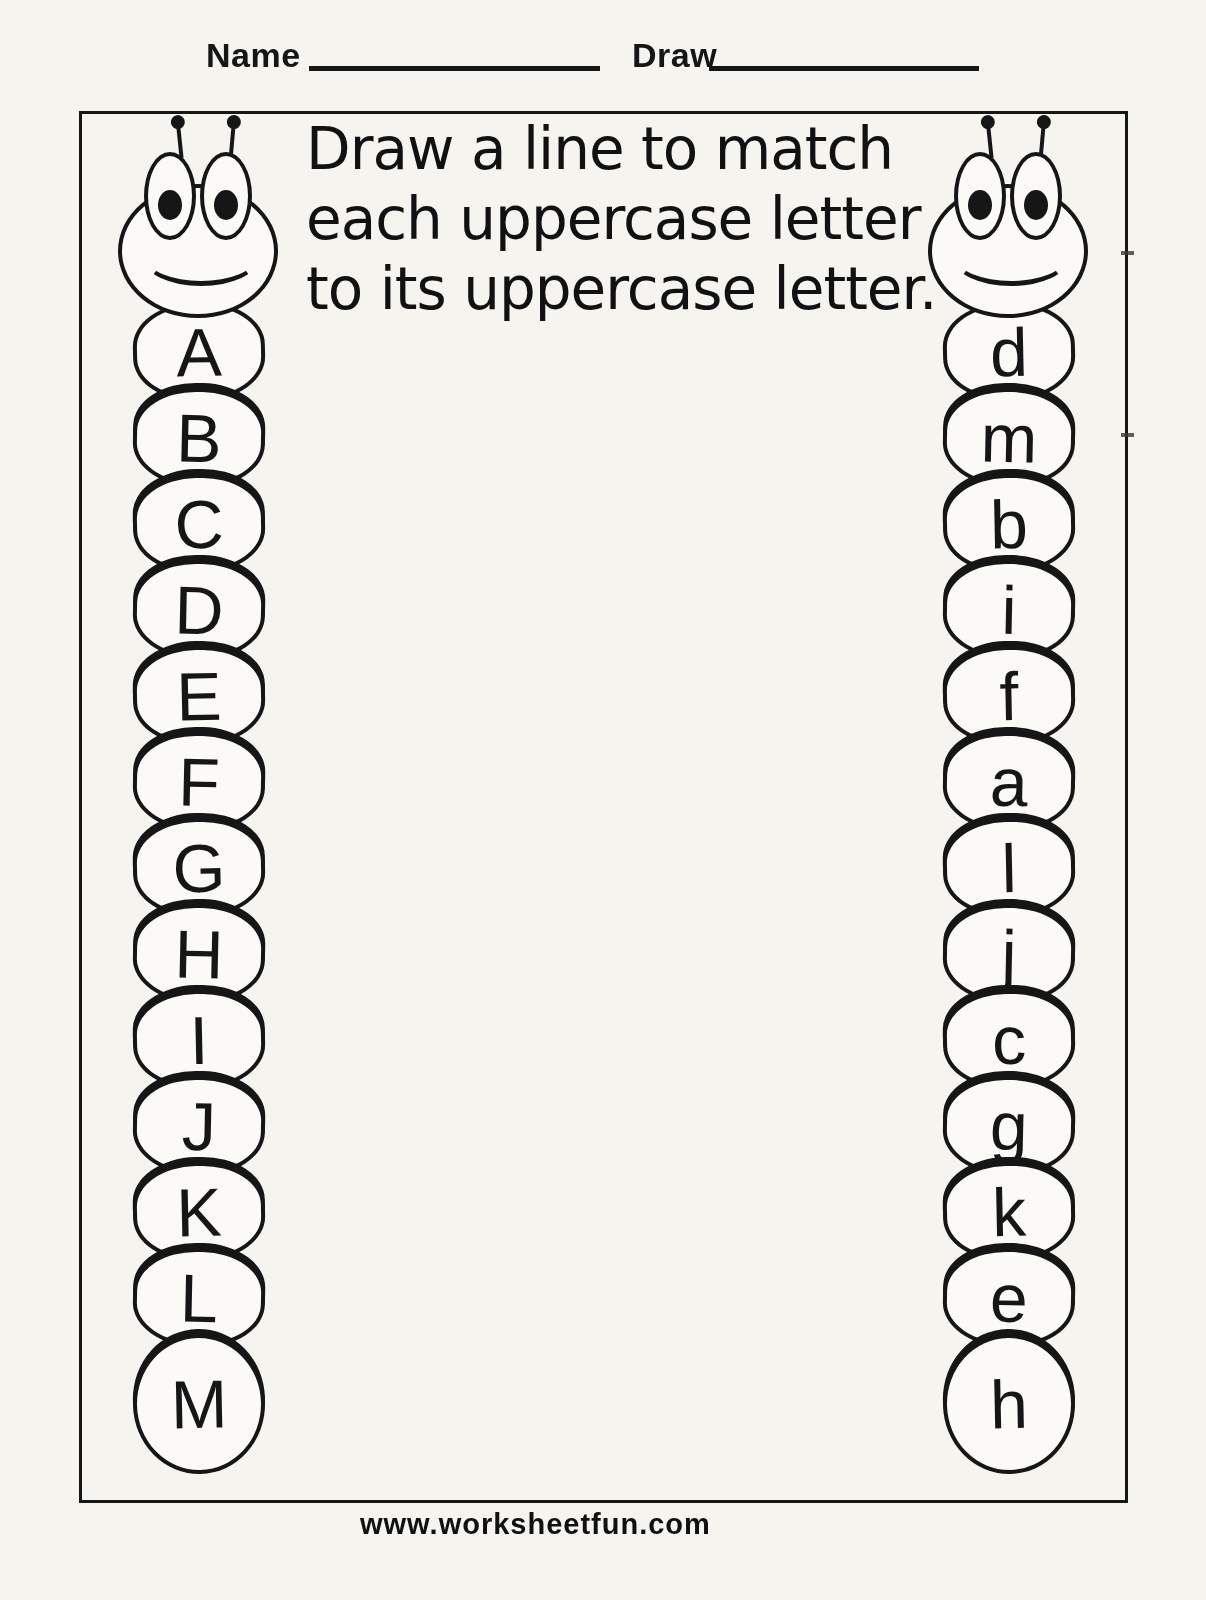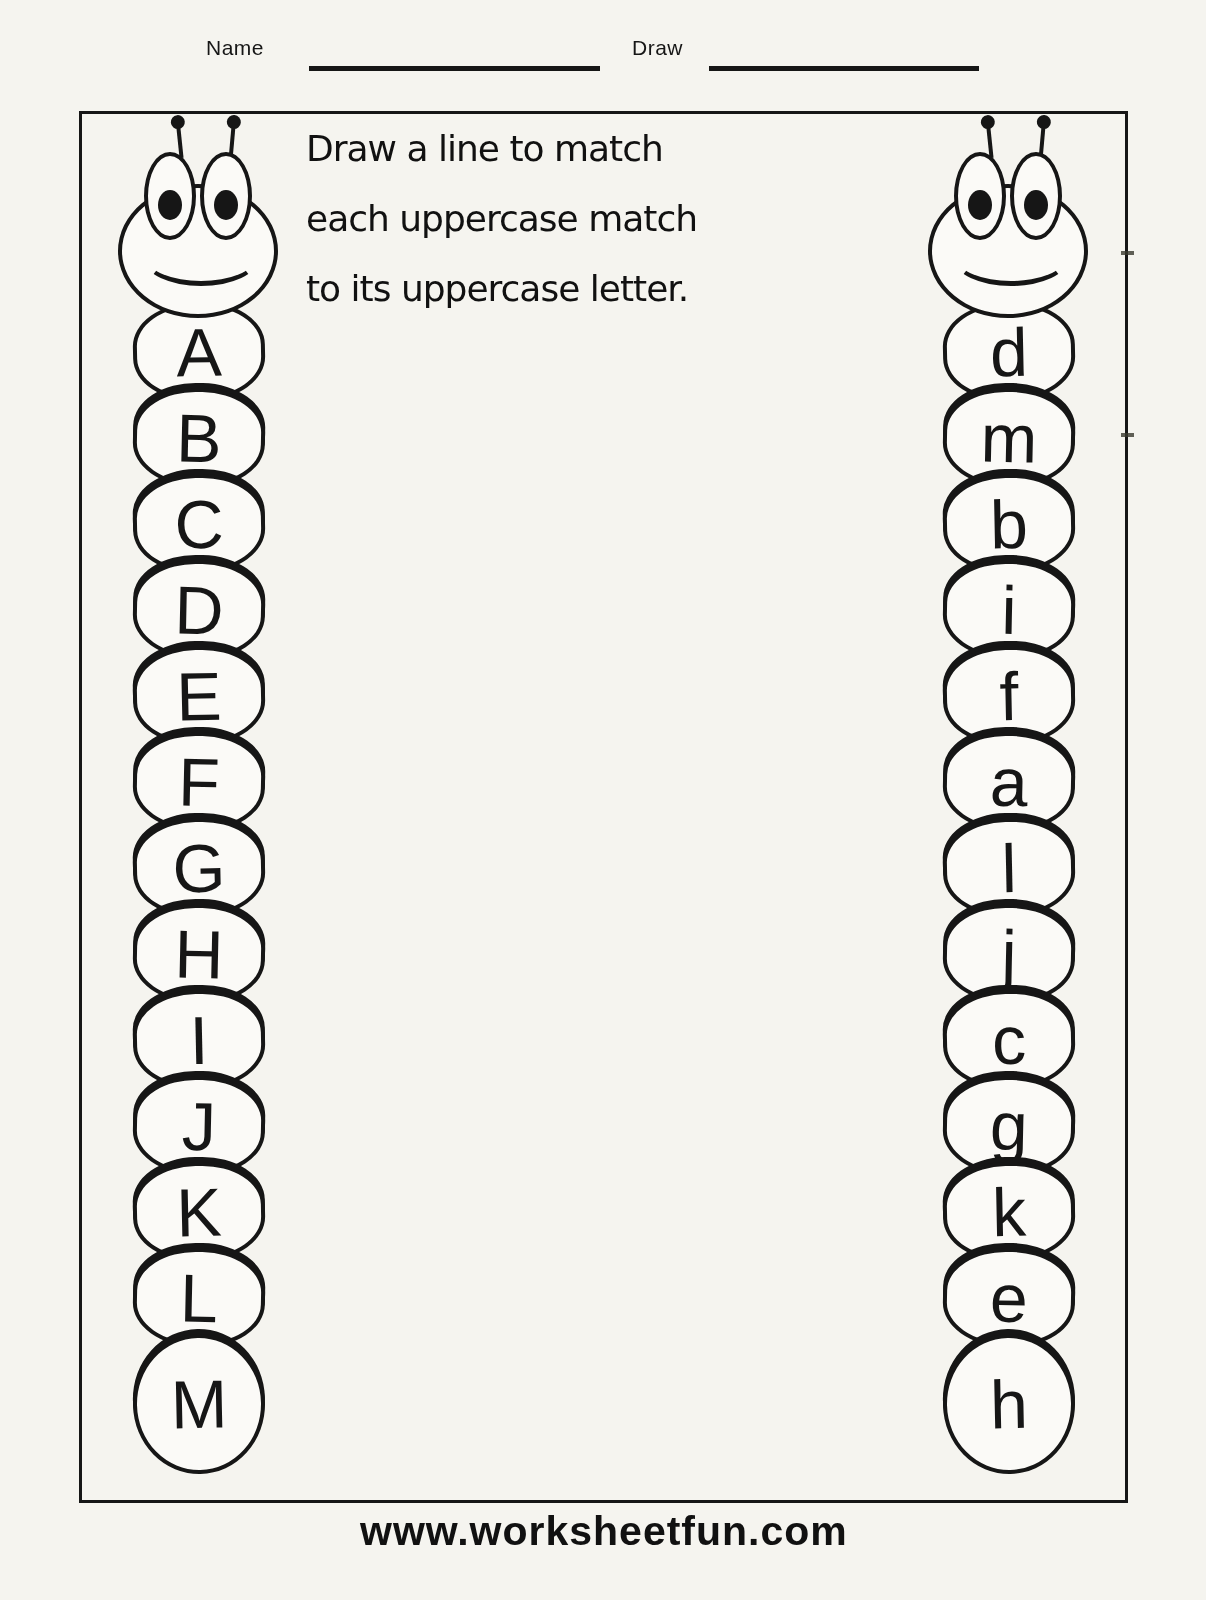--- a/index.html
+++ b/index.html
@@ -7,36 +7,36 @@
     --paper:#f5f4ef;
     --fill:#fbfaf7;
   }
   *{box-sizing:border-box;margin:0;padding:0;}
   body{background:#e8e8e4;font-family:"Liberation Sans",sans-serif;}
   .page{
     position:relative;width:1206px;height:1600px;
     background:var(--paper);overflow:hidden;color:var(--ink);
   }
   
-  .hdr-label{position:absolute;font-weight:400;font-size:21px;letter-spacing:.5px;}
+  .hdr-label{position:absolute;font-weight:700;font-size:34px;letter-spacing:.5px;}
   .name-label{left:206px;top:36px;}
   .date-label{left:632px;top:36px;}
   .write-line{position:absolute;height:5px;background:var(--ink);}
   .name-line{left:309px;top:66px;width:291px;}
   .date-line{left:709px;top:66px;width:270px;}
   
   .frame{
     position:absolute;left:79px;top:111px;width:1049px;height:1392px;
     border:3px solid var(--ink);
   }
   
   .instructions{
     position:absolute;left:306px;top:114px;
     font-family:"DejaVu Sans",sans-serif;
-    font-size:36px;line-height:70px;color:#111;
+    font-size:58px;line-height:70px;color:#111;
     letter-spacing:-1px;white-space:nowrap;
   }
   
   .caterpillar{position:absolute;top:118px;width:166px;}
   .cat-left{left:116px;}
   .cat-right{left:926px;}
   .head-wrap{position:relative;height:198px;z-index:30;}
   .face{
     position:absolute;left:2px;top:66px;width:160px;height:134px;
     background:var(--fill);border:4px solid var(--ink);border-radius:50%;z-index:1;
@@ -74,21 +74,21 @@
     display:flex;align-items:center;justify-content:center;
   }
   .segment + .segment{margin-top:-13px;box-shadow:0 -5px 0 0 var(--ink);}
   .segment:nth-child(odd){transform:rotate(-1.2deg);}
   .segment:nth-child(even){transform:rotate(1.2deg);}
   .segment.tail{height:140px;border-radius:50%;}
   .letter{font-size:68px;line-height:1;color:var(--ink);}
   
   .footer{
     position:absolute;left:360px;top:1508px;
-    font-weight:700;font-size:41px;letter-spacing:1px;color:#111;
+    font-weight:700;font-size:29px;letter-spacing:1px;color:#111;
   }
   
   .tick{position:absolute;width:13px;height:4px;background:#3a3a30;opacity:.8;}
   .tick-1{left:1121px;top:251px;}
   .tick-2{left:1121px;top:433px;}
 </style>
 </head>
 <body>
 
 <div class="page">
@@ -97,21 +97,21 @@
   <span class="write-line name-line"></span>
   <span class="hdr-label date-label">Draw</span>
   <span class="write-line date-line"></span>
 
   <div class="frame"></div>
   <span class="tick tick-1"></span>
   <span class="tick tick-2"></span>
 
   <div class="instructions">
     <div>Draw a line to match</div>
-    <div>each uppercase match</div>
+    <div>each uppercase letter</div>
     <div>to its uppercase letter.</div>
   </div>
 
   <div class="caterpillar cat-left">
     <div class="head-wrap">
       <div class="antenna antenna-left">
           <span class="dot"></span>
         </div>
       <div class="antenna antenna-right">
           <span class="dot"></span>

